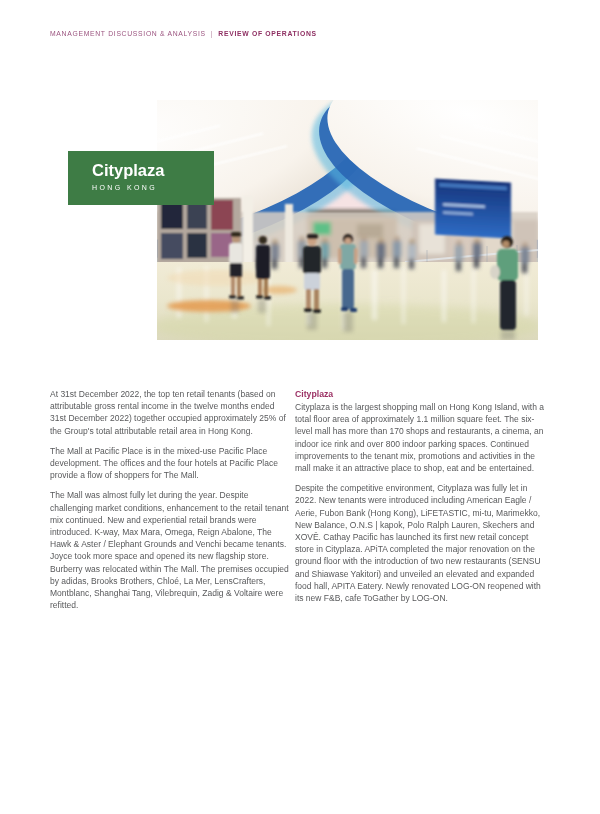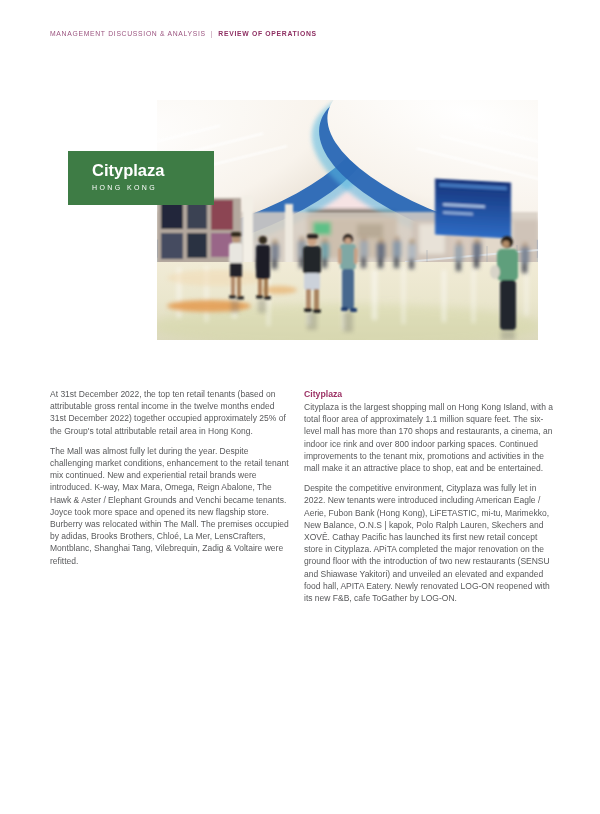--- a/index.html
+++ b/index.html
@@ -26,21 +26,21 @@
   .loc-label{
     position:absolute;left:68px;top:151px;width:146px;height:54px;
     background:#3e7c45;color:#ffffff;box-sizing:border-box;
     padding:11px 0 0 24px;z-index:5;
   }
   .loc-label .title{font-size:16.5px;font-weight:700;line-height:1;}
   .loc-label .subtitle{font-size:7px;letter-spacing:2.4px;margin-top:5px;font-weight:500;}
   
   .columns{
     position:absolute;left:50px;top:388px;width:504px;
-    display:flex;gap:14px;color:#58595b;
+    display:flex;gap:5px;color:#58595b;
   }
   .col{font-size:8.5px;line-height:12.2px;}
   .col-left{width:240px;}
   .col-right{width:250px;}
   .col p{margin:0 0 8px 0;}
   .col h3{
     margin:0 0 1px 0;font-size:8.7px;line-height:12px;font-weight:700;color:#9c3265;
   }
   .col h3.mt{margin-top:0;}
   
@@ -315,20 +315,21 @@
   </div>
 
   <div class="loc-label">
     <div class="title">Cityplaza</div>
     <div class="subtitle">HONG KONG</div>
   </div>
 
   <div class="columns">
     <div class="col col-left">
       <p>At 31st December 2022, the top ten retail tenants (based on attributable gross rental income in the twelve months ended 31st December 2022) together occupied approximately 25% of the Group's total attributable retail area in Hong Kong.</p>
+      <p>The Mall at Pacific Place is in the mixed-use Pacific Place development. The offices and the four hotels at Pacific Place provide a flow of shoppers for The Mall.</p>
       <p>The Mall was almost fully let during the year. Despite challenging market conditions, enhancement to the retail tenant mix continued. New and experiential retail brands were introduced. K-way, Max Mara, Omega, Reign Abalone, The Hawk &amp; Aster / Elephant Grounds and Venchi became tenants. Joyce took more space and opened its new flagship store. Burberry was relocated within The Mall. The premises occupied by adidas, Brooks Brothers, Chloé, La Mer, LensCrafters, Montblanc, Shanghai Tang, Vilebrequin, Zadig &amp; Voltaire were refitted.</p>
     </div>
     <div class="col col-right">
       <h3 class="mt">Cityplaza</h3>
       <p>Cityplaza is the largest shopping mall on Hong Kong Island, with a total floor area of approximately 1.1 million square feet. The six-level mall has more than 170 shops and restaurants, a cinema, an indoor ice rink and over 800 indoor parking spaces. Continued improvements to the tenant mix, promotions and activities in the mall make it an attractive place to shop, eat and be entertained.</p>
       <p>Despite the competitive environment, Cityplaza was fully let in 2022. New tenants were introduced including American Eagle / Aerie, Fubon Bank (Hong Kong), LiFETASTIC, mi-tu, Marimekko, New Balance, O.N.S | kapok, Polo Ralph Lauren, Skechers and XOVĒ. Cathay Pacific has launched its first new retail concept store in Cityplaza. APiTA completed the major renovation on the ground floor with the introduction of two new restaurants (SENSU and Shiawase Yakitori) and unveiled an elevated and expanded food hall, APITA Eatery. Newly renovated LOG-ON reopened with its new F&amp;B, cafe ToGather by LOG-ON.</p>
     </div>
   </div>
 
   <div class="page-number">44</div>

